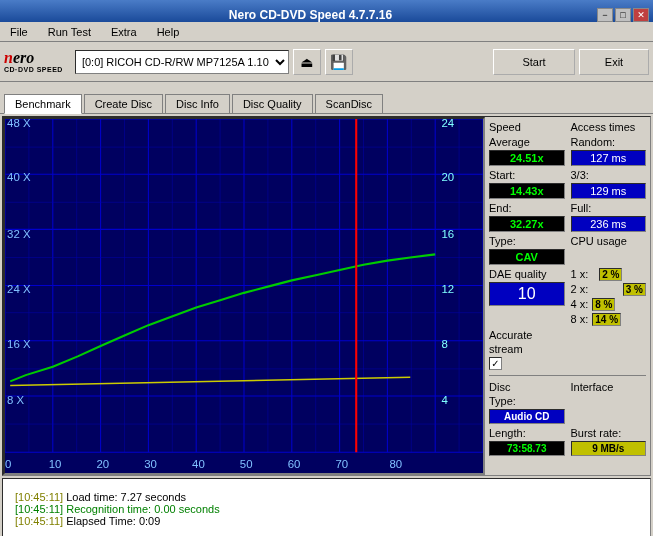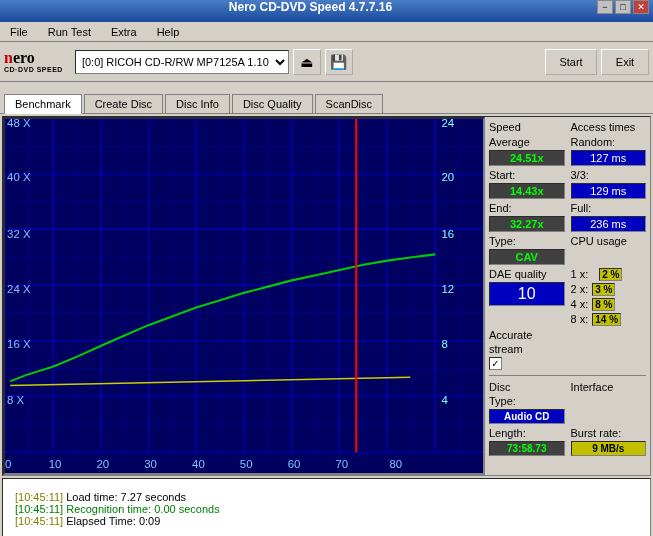--- a/index.html
+++ b/index.html
@@ -1,19 +1,19 @@
 <!DOCTYPE html>
 <html><head>
   <meta charset="utf-8">
   <style>
     * { margin: 0; padding: 0; box-sizing: border-box; }
     body { width: 653px; height: 536px; background: #d4d0c8; font-family: 'Tahoma', 'Arial', sans-serif; font-size: 11px; overflow: hidden; }
 
     
-    .title-bar { background: linear-gradient(to bottom, #4a7cc7, #1a4a9a); color: white; height: 22px; display: flex; align-items: flex-start; justify-content: space-between; padding: 0 4px; }
+    .title-bar { background: linear-gradient(to bottom, #4a7cc7, #1a4a9a); color: white; height: 22px; display: flex; align-items: flex-end; justify-content: space-between; padding: 0 4px; }
     .title-bar-text { font-size: 12px; font-weight: bold; flex: 1; text-align: center; }
     .title-bar-buttons { display: flex; gap: 2px; }
     .title-btn { width: 16px; height: 14px; background: #c0c0c0; border: 1px solid #888; font-size: 9px; display: flex; align-items: center; justify-content: center; cursor: pointer; color: #000; }
 
     
     .menu-bar { background: #d4d0c8; border-bottom: 1px solid #808080; height: 20px; display: flex; align-items: center; padding: 0 4px; gap: 8px; }
     .menu-item { padding: 2px 6px; font-size: 11px; cursor: pointer; }
 
     
     .toolbar { background: #d4d0c8; border-bottom: 1px solid #808080; height: 40px; display: flex; align-items: center; padding: 2px 4px; gap: 4px; }
@@ -33,21 +33,21 @@
     .main-content { display: flex; height: 360px; background: white; border: 1px inset #808080; margin: 2px; }
 
     
     .chart-area { flex: 1; background: #000080; position: relative; overflow: hidden; border: 2px inset #808080; }
 
     
     .right-panel { width: 165px; padding: 4px; background: #d4d0c8; display: flex; flex-direction: column; gap: 3px; font-size: 11px; }
     .panel-section { display: flex; gap: 6px; }
     .panel-col { flex: 1; display: flex; flex-direction: column; gap: 2px; }
     .panel-label { font-size: 11px; color: #000; }
-    .panel-value { background: #404040; color: #00ff00; text-align: center; font-size: 11px; font-weight: bold; padding: 1px 3px; border: 1px inset #808080; }
+    .panel-value { background: #000000; color: #00ff00; text-align: center; font-size: 11px; font-weight: bold; padding: 1px 3px; border: 1px inset #808080; }
     .panel-value-blue { background: #0000c0; color: white; text-align: center; font-size: 11px; font-weight: normal; padding: 1px 3px; border: 1px inset #808080; }
     .panel-value-yellow { background: #c0c000; color: black; text-align: center; font-size: 11px; font-weight: bold; padding: 1px 3px; border: 1px inset #808080; }
     .panel-divider { border-top: 1px solid #808080; margin: 2px 0; }
     .small-checkbox { width: 13px; height: 13px; border: 1px inset #808080; background: white; display: flex; align-items: center; justify-content: center; font-size: 10px; }
 
     
     .log-area { height: 61px; background: white; border: 1px inset #808080; margin: 2px; padding: 12px; overflow-y: auto; font-size: 11px; }
     .log-line { white-space: nowrap; }
     .log-time { color: #808000; }
     .log-text { color: #000; }
@@ -71,33 +71,33 @@
 
 <div class="menu-bar">
   <div class="menu-item">File</div>
   <div class="menu-item">Run Test</div>
   <div class="menu-item">Extra</div>
   <div class="menu-item">Help</div>
 </div>
 
 <div class="toolbar">
   <div class="logo-area">
-    <div class="logo-nero" style="font-family: serif;">
+    <div class="logo-nero" style="font-style:italic; font-family: serif;">
       <span style="color:#cc0000">n</span><span style="color:#000">ero</span>
     </div>
     <div class="logo-sub" style="font-size:7px; color:#000; letter-spacing:0.5px; font-weight:bold;">CD·DVD SPEED</div>
   </div>
   <select class="drive-select">
     <option>[0:0]  RICOH CD-R/RW MP7125A 1.10</option>
   </select>
   <div class="toolbar-icon-btn" title="Eject">⏏</div>
   <div class="toolbar-icon-btn" title="Save">💾</div>
   <div style="flex:1"></div>
-  <button class="toolbar-btn" style="width:52px;">Start</button>
-  <button class="toolbar-btn" style="width:48px;">Exit</button>
+  <button class="toolbar-btn" style="width:82px;">Start</button>
+  <button class="toolbar-btn" style="width:70px;">Exit</button>
 </div>
 
 <div class="tab-bar">
   <div class="tab active">Benchmark</div>
   <div class="tab">Create Disc</div>
   <div class="tab">Disc Info</div>
   <div class="tab">Disc Quality</div>
   <div class="tab">ScanDisc</div>
 </div>
 
@@ -255,21 +255,21 @@
     <div class="panel-section">
       <div class="panel-col">
         <div class="panel-label">DAE quality</div>
         <div class="panel-value-blue" style="font-size:16px; padding:2px;">10</div>
       </div>
       <div class="panel-col">
         <div style="display:flex;gap:11px;">
           <span>1 x:</span>
           <span class="panel-value-yellow" style="font-size:10px; padding:0 2px;">2 %</span>
         </div>
-        <div style="display:flex;gap:4px;">
+        <div style="display:flex;gap:4px;justify-content:space-between;">
           <span>2 x:</span>
           <span class="panel-value-yellow" style="font-size:10px; padding:0 2px;">3 %</span>
         </div>
         <div style="display:flex;gap:4px;">
           <span>4 x:</span>
           <span class="panel-value-yellow" style="font-size:10px; padding:0 2px;">8 %</span>
         </div>
         <div style="display:flex;gap:4px;">
           <span>8 x:</span>
           <span class="panel-value-yellow" style="font-size:10px; padding:0 2px;">14 %</span>

